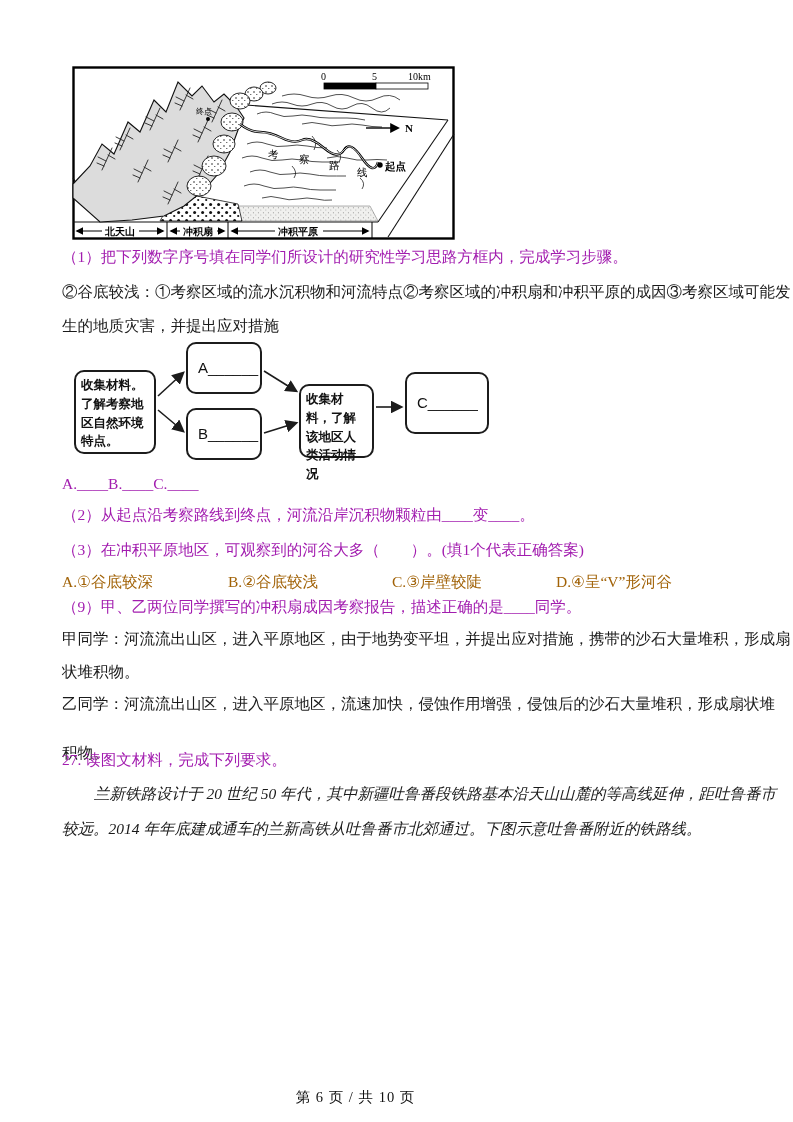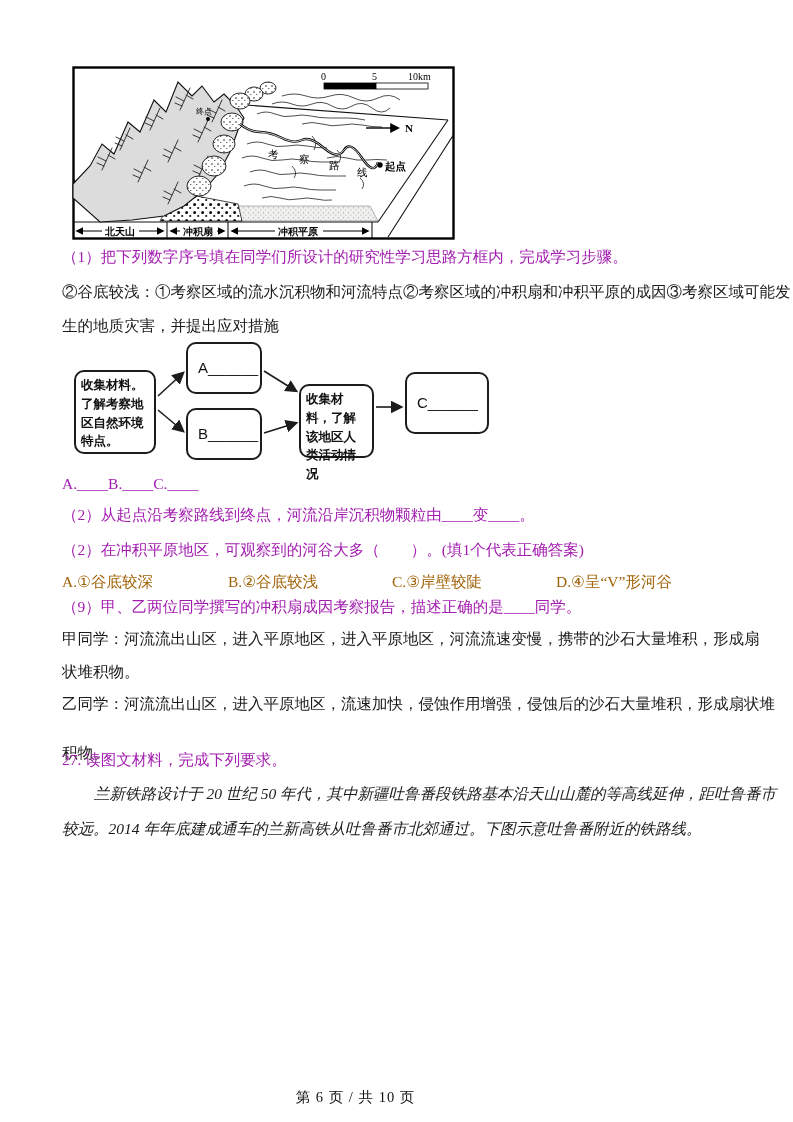--- a/index.html
+++ b/index.html
@@ -194,29 +194,29 @@
     </div>
   <div class="fbox" style="left:229px;top:34px;width:75px;height:74px;margin-top:10px;">收集材料，了解该地区人类活动情况</div>
   <div class="fbox fbox-slot" style="left:335px;top:32px;width:84px;height:62px;">
       <span>C</span>
       <span class="blank">______</span>
     </div>
 </div>
 
 <div class="line" style="top:473px">A.____B.____C.____</div>
 <div class="line" style="top:504px">（2）从起点沿考察路线到终点，河流沿岸沉积物颗粒由____变____。</div>
-<div class="line" style="top:539px">（2）在冲积平原地区，可观察到的河谷大多（　　）。(填1个代表正确答案)</div>
+<div class="line" style="top:539px">（3）在冲积平原地区，可观察到的河谷大多（　　）。(填1个代表正确答案)</div>
 
 <div class="opt" style="left:62px;top:572px">A.①谷底较深</div>
 <div class="opt" style="left:228px;top:572px">B.②谷底较浅</div>
 <div class="opt" style="left:392px;top:572px">C.③岸壁较陡</div>
 <div class="opt" style="left:556px;top:572px">D.④呈“V”形河谷</div>
 
 <div class="line" style="top:596px">（9）甲、乙两位同学撰写的冲积扇成因考察报告，描述正确的是____同学。</div>
-<div class="para-line" style="top:628px">甲同学：河流流出山区，进入平原地区，进入平原地区，河流流速变慢，携带的沙石大量堆积，形成扇</div>
+<div class="para-line" style="top:628px">甲同学：河流流出山区，进入平原地区，由于地势变平坦，并提出应对措施，携带的沙石大量堆积，形成扇</div>
 <div class="para-line" style="top:661px">状堆积物。</div>
 <div class="para-line" style="top:693px">乙同学：河流流出山区，进入平原地区，流速加快，侵蚀作用增强，侵蚀后的沙石大量堆积，形成扇状堆</div>
 <div class="para-line" style="top:742px">积物。</div>
 
 <div class="line" style="top:749px">27. 读图文材料，完成下列要求。</div>
 <div class="para-line kai" style="top:783px;left:94px">兰新铁路设计于 20 世纪 50 年代，其中新疆吐鲁番段铁路基本沿天山山麓的等高线延伸，距吐鲁番市</div>
 <div class="para-line kai" style="top:818px">较远。2014 年年底建成通车的兰新高铁从吐鲁番市北郊通过。下图示意吐鲁番附近的铁路线。</div>
 
 <div id="page-footer">第 6 页 / 共 10 页</div>
 

